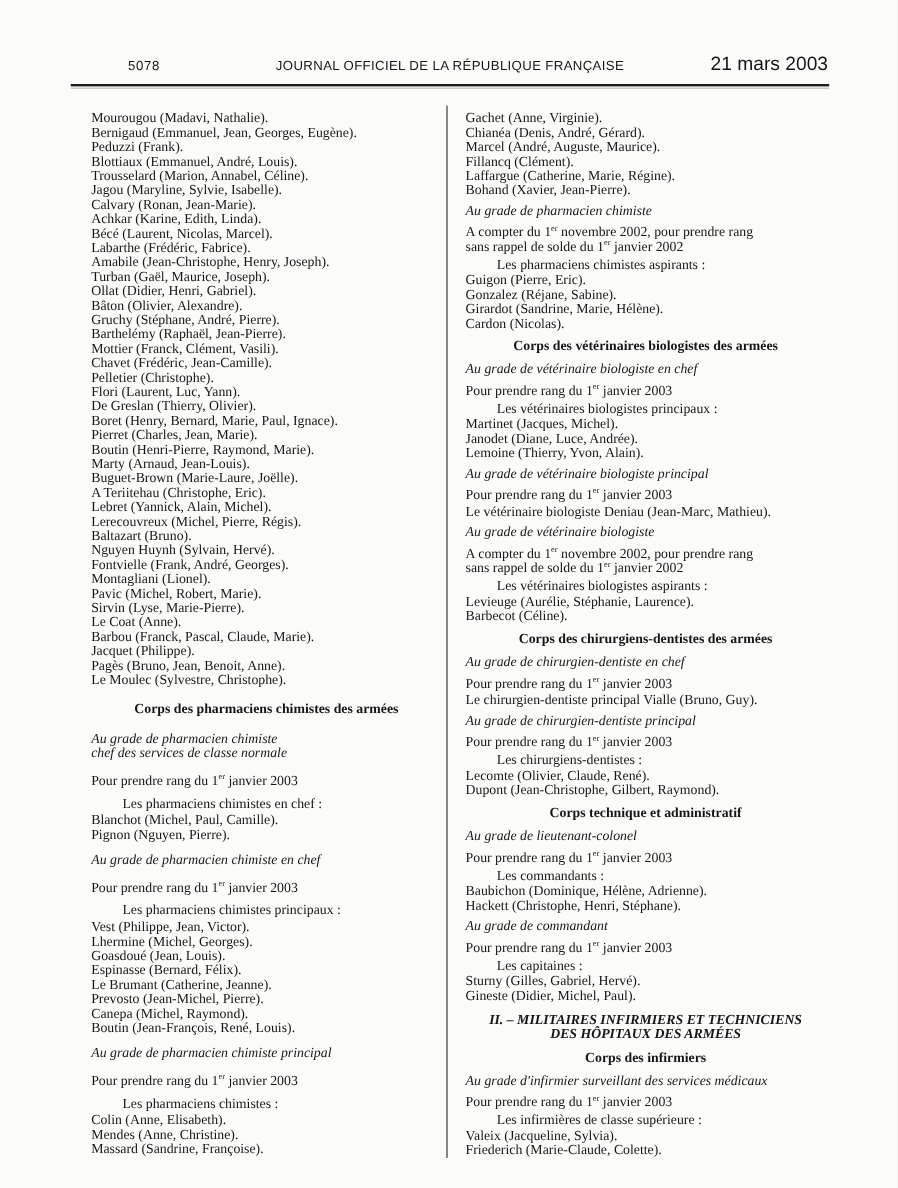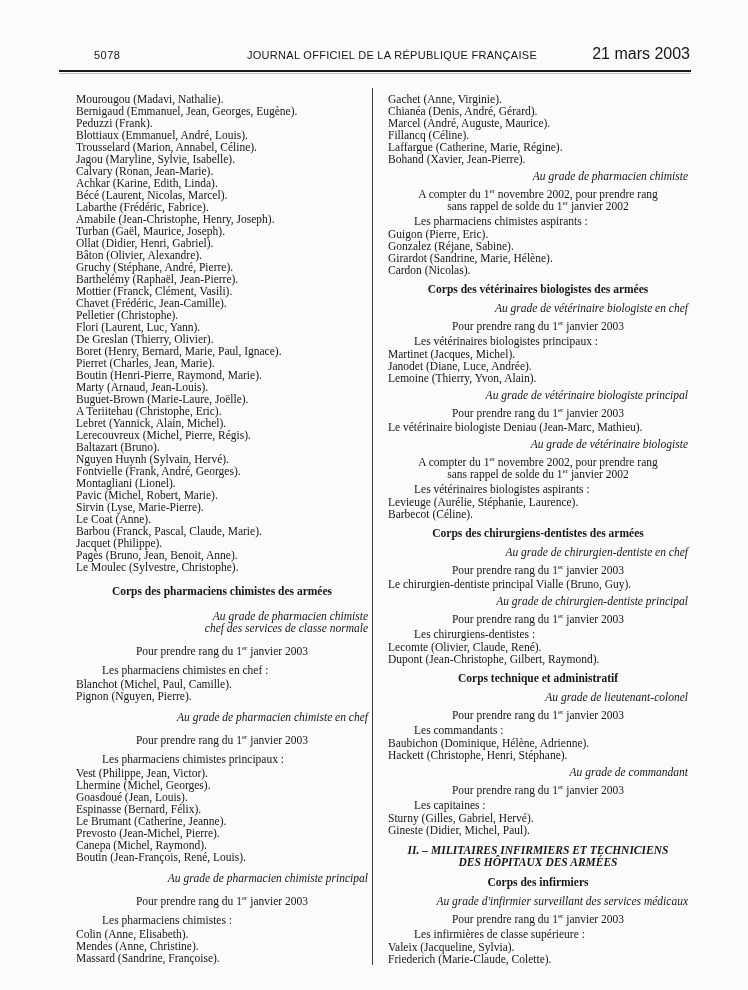--- a/index.html
+++ b/index.html
@@ -18,21 +18,21 @@
     overflow: hidden;
   }
   
   .header {
     position: absolute; top: 48px; left: 60px; right: 58px;
     height: 16px;
     font-family: "Liberation Sans", "DejaVu Sans", sans-serif;
     font-size: 11px;
     display: flex; align-items: baseline;
   }
-  .header .page-number { width: 120px; text-align: left; letter-spacing: .5px; margin-left: 34px; }
+  .header .page-number { width: 120px; text-align: center; letter-spacing: .5px; }
   .header .journal-title { flex: 1; text-align: center; letter-spacing: .3px; }
   .header .issue-date { width: 120px; text-align: right; font-size: 16px; }
   .header-rule {
     position: absolute; top: 70px; left: 59px; right: 57px;
     height: 2px; background: #1c1c1c;
   }
   .header-rule::after {
     content: ""; position: absolute; left: 0; right: 0; top: 3px;
     height: 0.5px; background: rgba(0,0,0,.25);
   }
@@ -47,22 +47,22 @@
   .col-right { width: 300px; }
   .column-divider {
     position: absolute; top: 88px; left: 372px;
     width: 1px; height: 877px;
     background: #3a3a3a;
   }
   
   .block p { margin: 0; padding: 0; }
   .name-list p { text-align: left; white-space: nowrap; }
   .section-heading { font-weight: bold; text-align: center; margin: 7px 0 2px; }
-  .grade-heading   { font-style: italic; text-align: right; margin: 5px 0 2px; }
-  .rank-date       { text-align: center; margin: 4px 0 2px; }
+  .grade-heading   { font-style: italic; text-align: left; margin: 5px 0 2px; }
+  .rank-date       { text-align: left; margin: 4px 0 2px; }
   .intro           { text-indent: 26px; margin: 1px 0 1px; }
   .part-heading    { font-weight: bold; font-style: italic; text-align: center; margin: 8px 0 1px; }
   
   .col-left .section-heading { margin: 12px 0 4px; }
   .col-left .grade-heading   { margin: 9px 0 3px; }
   .col-left .rank-date       { margin: 8px 0 5px; }
   .col-left .intro           { margin: 2px 0 2px; }
   sup { font-size: 7px; line-height: 0; vertical-align: super; }
 </style>
 </head>
@@ -169,21 +169,21 @@
           <p>Colin (Anne, Elisabeth).</p>
           <p>Mendes (Anne, Christine).</p>
           <p>Massard (Sandrine, Françoise).</p>
         </div>
       </div>
     <div class="col col-right" id="col-right">
         <div class="block name-list">
           <p>Gachet (Anne, Virginie).</p>
           <p>Chianéa (Denis, André, Gérard).</p>
           <p>Marcel (André, Auguste, Maurice).</p>
-          <p>Fillancq (Céline).</p>
+          <p>Fillancq (Clément).</p>
           <p>Laffargue (Catherine, Marie, Régine).</p>
           <p>Bohand (Xavier, Jean-Pierre).</p>
         </div>
         <div class="block grade-heading">
           <p>Au grade de pharmacien chimiste</p>
         </div>
         <div class="block rank-date">
           <p>A compter du 1<sup>er</sup> novembre 2002, pour prendre rang</p>
           <p>sans rappel de solde du 1<sup>er</sup> janvier 2002</p>
         </div>

